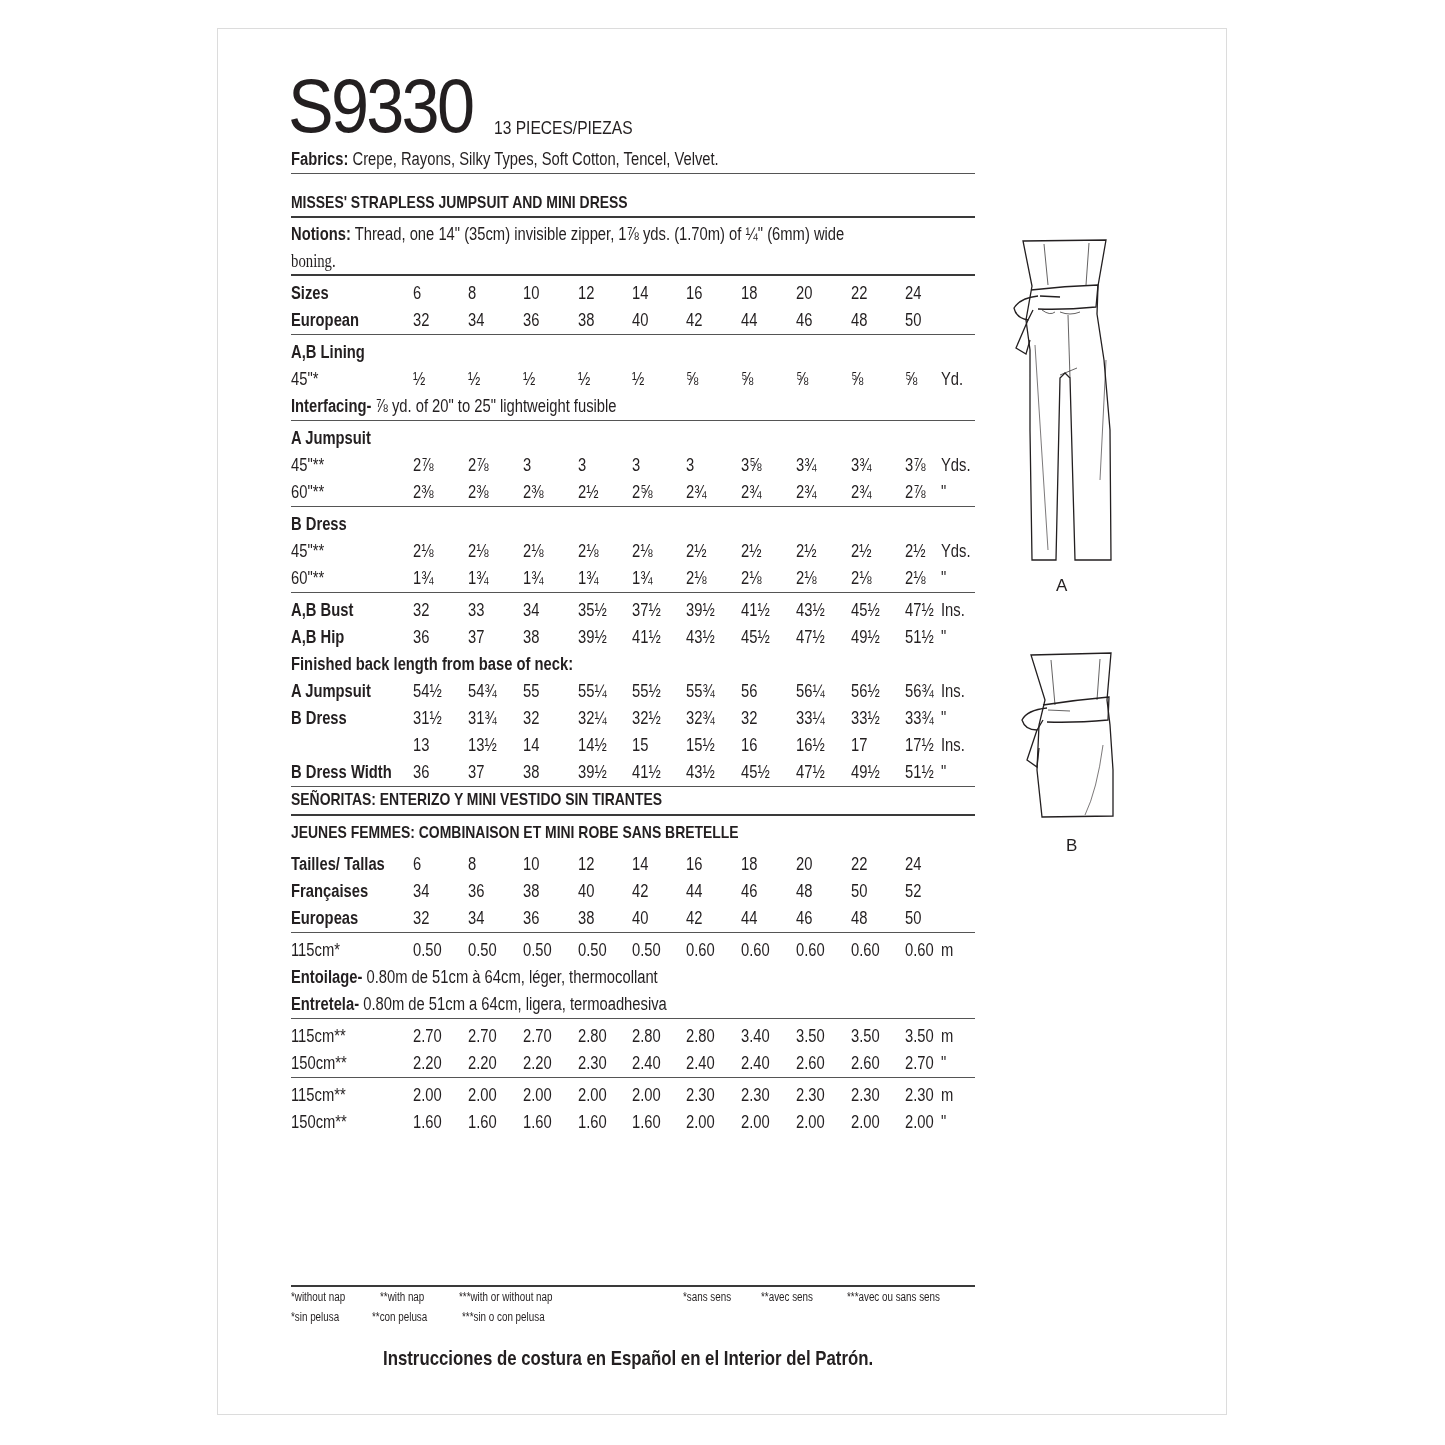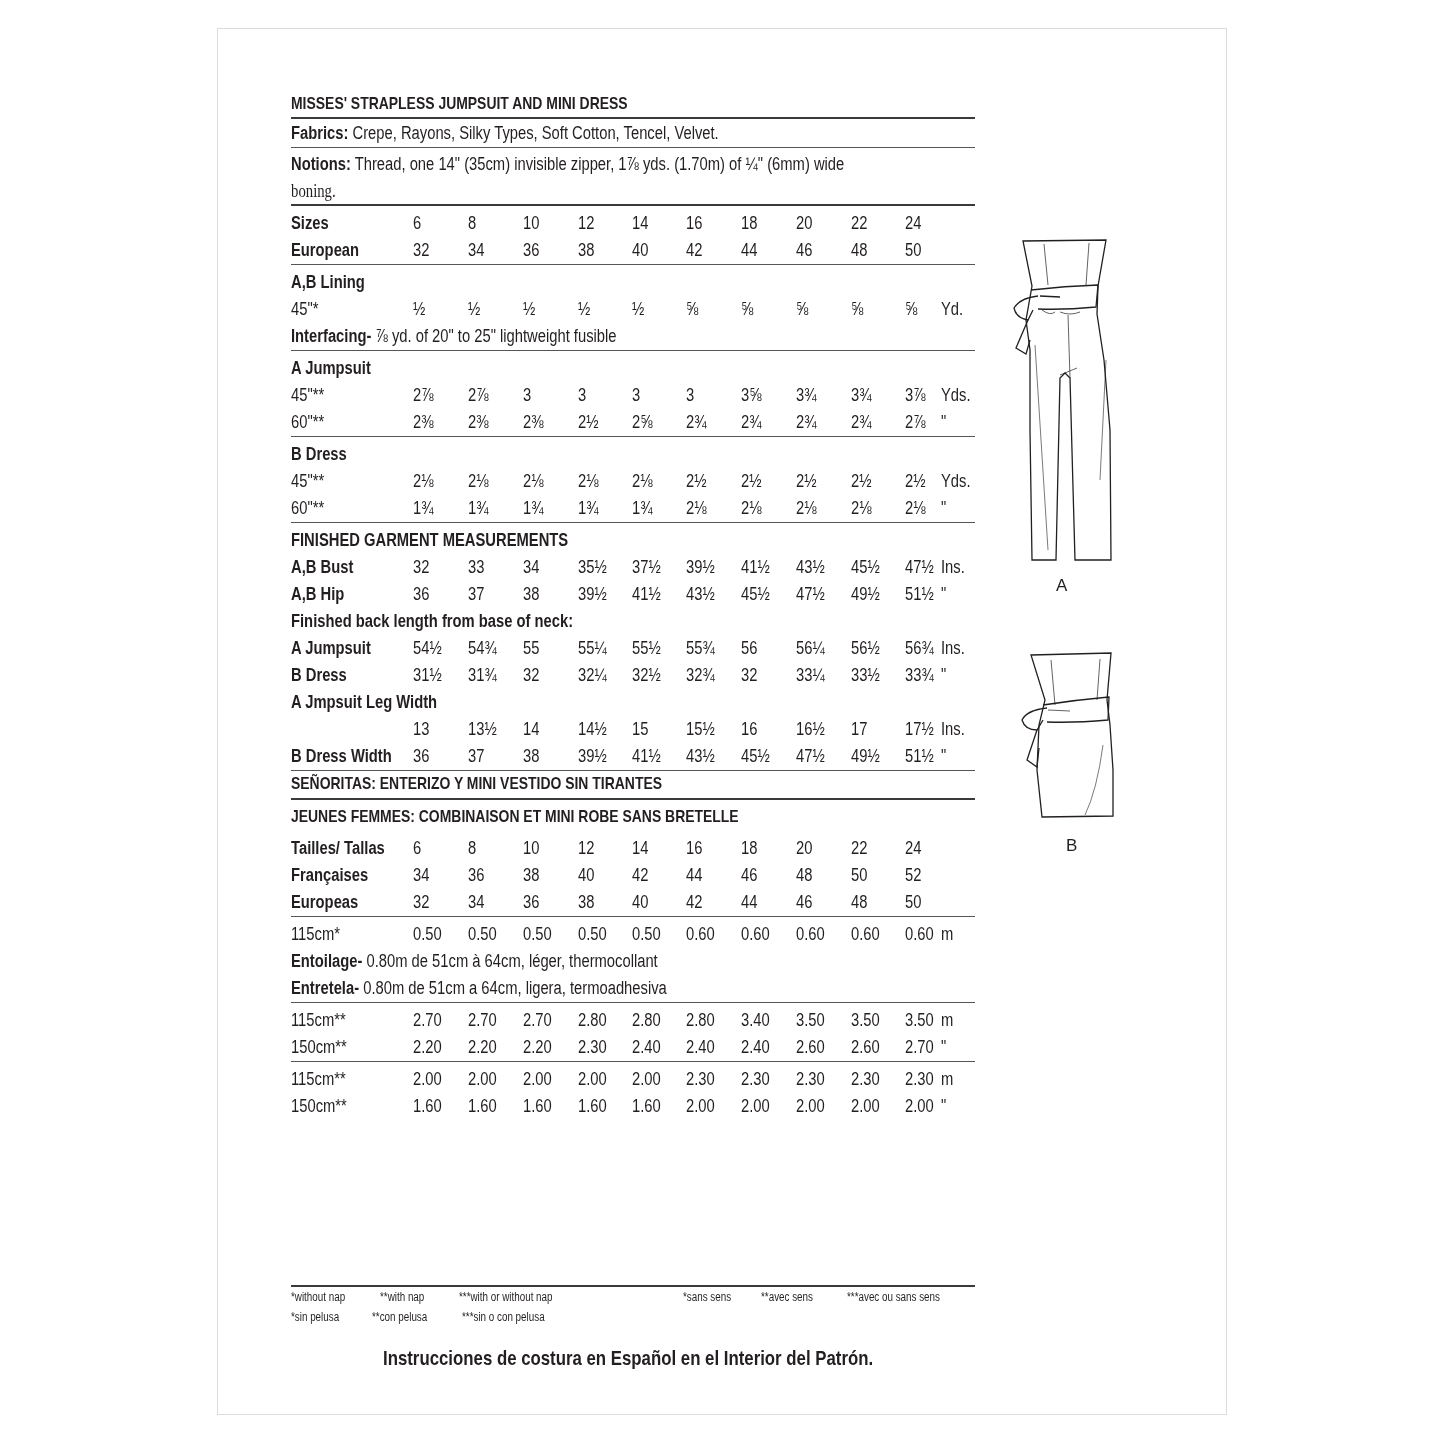--- a/index.html
+++ b/index.html
@@ -29,27 +29,31 @@
                   transform: scaleX(0.8); transform-origin: left top; white-space: nowrap; }
   .fig { position: absolute; }
   .fig-label { position: absolute; font-size: 17px; }
 </style>
 </head>
 <body>
 
 <div class="page"></div>
 
 <div class="content">
+  <div class="header">
+    <div class="pattern-no">S9330</div>
+    <div class="pieces">13 PIECES/PIEZAS</div>
+  </div>
+
+  <div class="row rule-thin" style="height:28px;line-height:28px;">
+    <span class="cond"><b>Fabrics:</b> <span>Crepe, Rayons, Silky Types, Soft Cotton, Tencel, Velvet.</span></span>
+  </div>
 
   <div class="row title rule">
     <span class="cond">MISSES' STRAPLESS JUMPSUIT AND MINI DRESS</span>
-  </div>
-
-  <div class="row rule-thin" style="height:28px;line-height:28px;">
-    <span class="cond"><b>Fabrics:</b> <span>Crepe, Rayons, Silky Types, Soft Cotton, Tencel, Velvet.</span></span>
   </div>
 
   <div class="row" style="height:30px;line-height:32px;">
     <span class="cond"><b>Notions:</b> <span>Thread, one 14" (35cm) invisible zipper, 1⅞ yds. (1.70m) of ¼" (6mm) wide</span></span>
   </div>
   <div class="row rule" style="height:26px;font-family:Liberation Serif, serif;">
     <span class="cond">boning.</span>
   </div>
 
   <div id="english-table">
@@ -151,21 +155,20 @@
         <span class="cell cond" style="left: 287px;">1¾</span>
         <span class="cell cond" style="left: 341px;">1¾</span>
         <span class="cell cond" style="left: 395px;">2⅛</span>
         <span class="cell cond" style="left: 450px;">2⅛</span>
         <span class="cell cond" style="left: 505px;">2⅛</span>
         <span class="cell cond" style="left: 560px;">2⅛</span>
         <span class="cell cond" style="left: 614px;">2⅛</span>
         <span class="unit cond">"</span>
       </div>
       <div style="height: 4px;"></div>
-      <div class="row"><span class="cond" style="font-weight: bold;">FINISHED GARMENT MEASUREMENTS</span></div>
       <div class="row">
         <span class="label cond" style="font-weight: bold;">A,B Bust</span>
         <span class="cell cond" style="left: 122px;">32</span>
         <span class="cell cond" style="left: 177px;">33</span>
         <span class="cell cond" style="left: 232px;">34</span>
         <span class="cell cond" style="left: 287px;">35½</span>
         <span class="cell cond" style="left: 341px;">37½</span>
         <span class="cell cond" style="left: 395px;">39½</span>
         <span class="cell cond" style="left: 450px;">41½</span>
         <span class="cell cond" style="left: 505px;">43½</span>
@@ -209,21 +212,20 @@
         <span class="cell cond" style="left: 232px;">32</span>
         <span class="cell cond" style="left: 287px;">32¼</span>
         <span class="cell cond" style="left: 341px;">32½</span>
         <span class="cell cond" style="left: 395px;">32¾</span>
         <span class="cell cond" style="left: 450px;">32</span>
         <span class="cell cond" style="left: 505px;">33¼</span>
         <span class="cell cond" style="left: 560px;">33½</span>
         <span class="cell cond" style="left: 614px;">33¾</span>
         <span class="unit cond">"</span>
       </div>
-      <div class="row"><span class="cond" style="font-weight: bold;">A Jmpsuit Leg Width</span></div>
       <div class="row">
         <span class="cell cond" style="left: 122px;">13</span>
         <span class="cell cond" style="left: 177px;">13½</span>
         <span class="cell cond" style="left: 232px;">14</span>
         <span class="cell cond" style="left: 287px;">14½</span>
         <span class="cell cond" style="left: 341px;">15</span>
         <span class="cell cond" style="left: 395px;">15½</span>
         <span class="cell cond" style="left: 450px;">16</span>
         <span class="cell cond" style="left: 505px;">16½</span>
         <span class="cell cond" style="left: 560px;">17</span>

